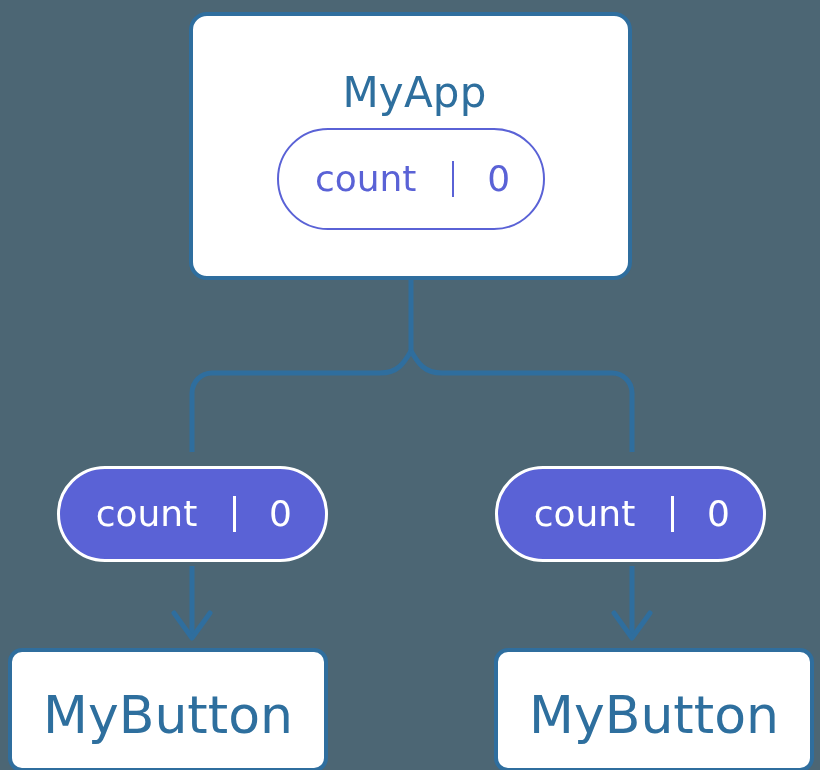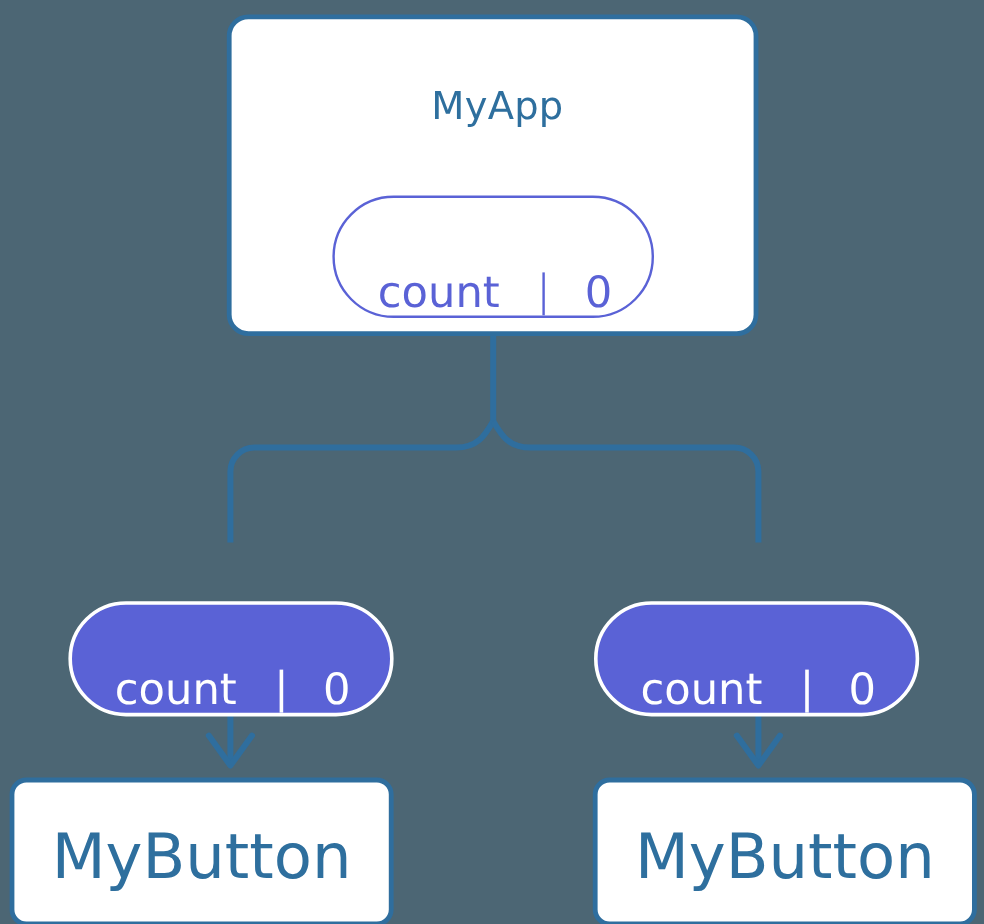--- a/index.html
+++ b/index.html
@@ -45,36 +45,35 @@
     width: 443px;
     height: 268px;
     border-radius: 18px;
   }
   #myapp-title {
     position: absolute;
     left: 0;
     top: 56px;
     width: 443px;
     text-align: center;
-    font-size: 32px;
+    font-size: 42px;
     font-weight: 400;
     color: #2e6f9e;
     letter-spacing: 0.2px;
     line-height: 1;
   }
 
   
   .state-pill {
     position: absolute;
     display: flex;
-    align-items: flex-end;
+    align-items: center;
     box-sizing: border-box;
     border-radius: 999px;
     overflow: hidden;
-    margin-top: 35px;
   }
   .state-pill .pill-key,
   .state-pill .pill-val {
     display: flex;
     align-items: center;
     justify-content: center;
     box-sizing: border-box;
     font-size: 36px;
     font-weight: 400;
     line-height: 1;

